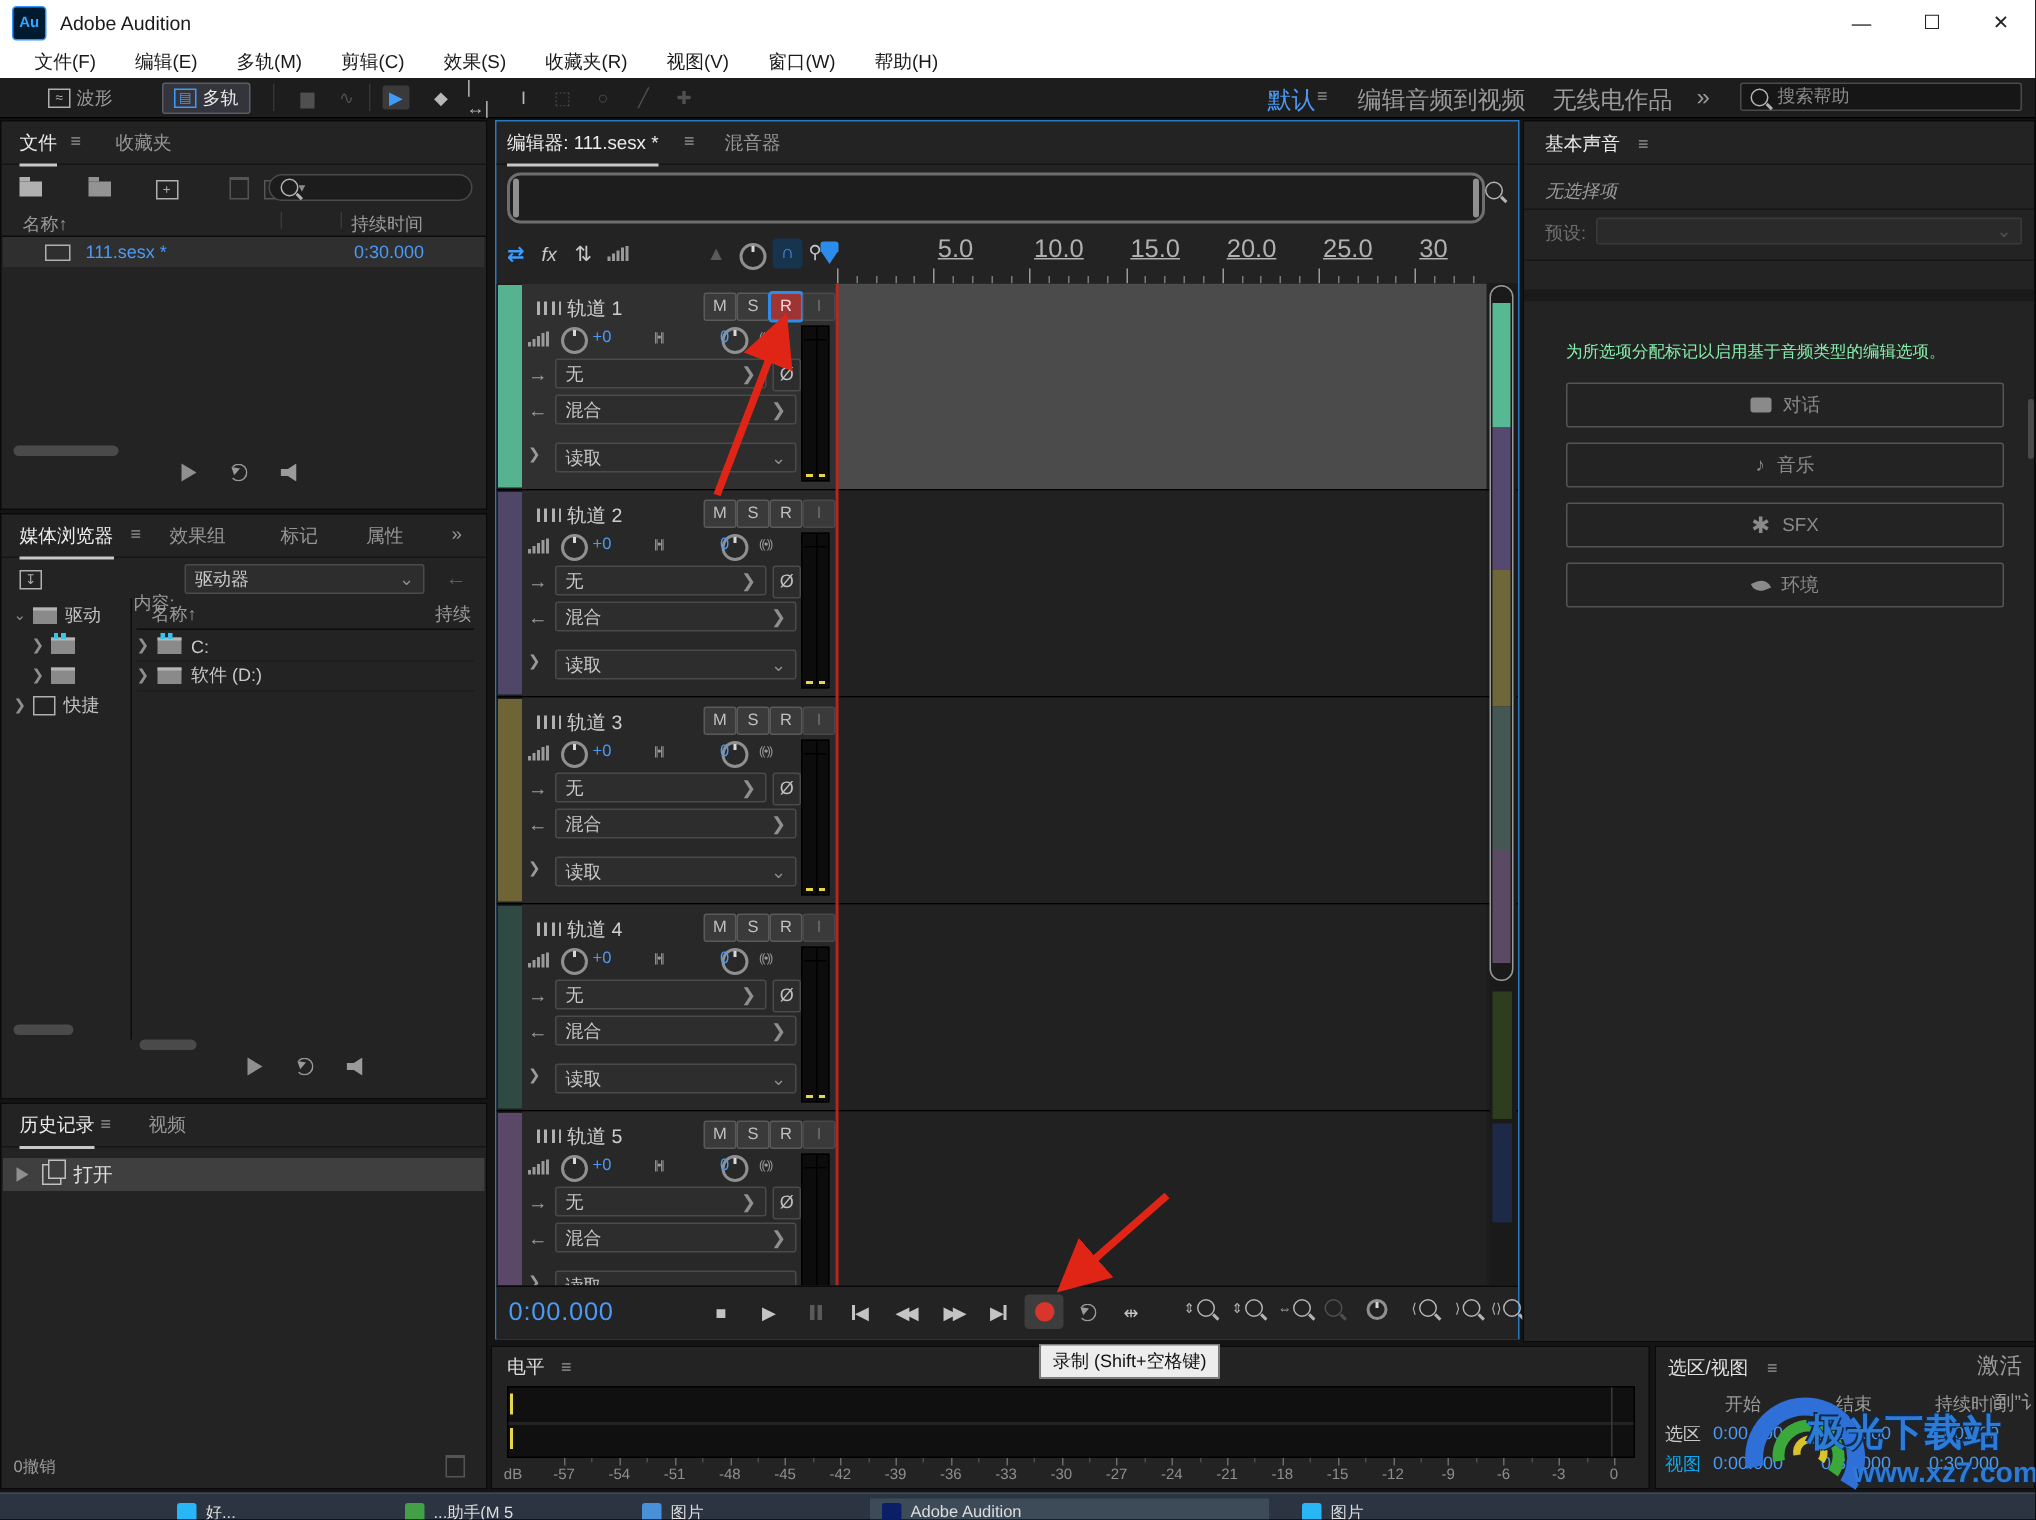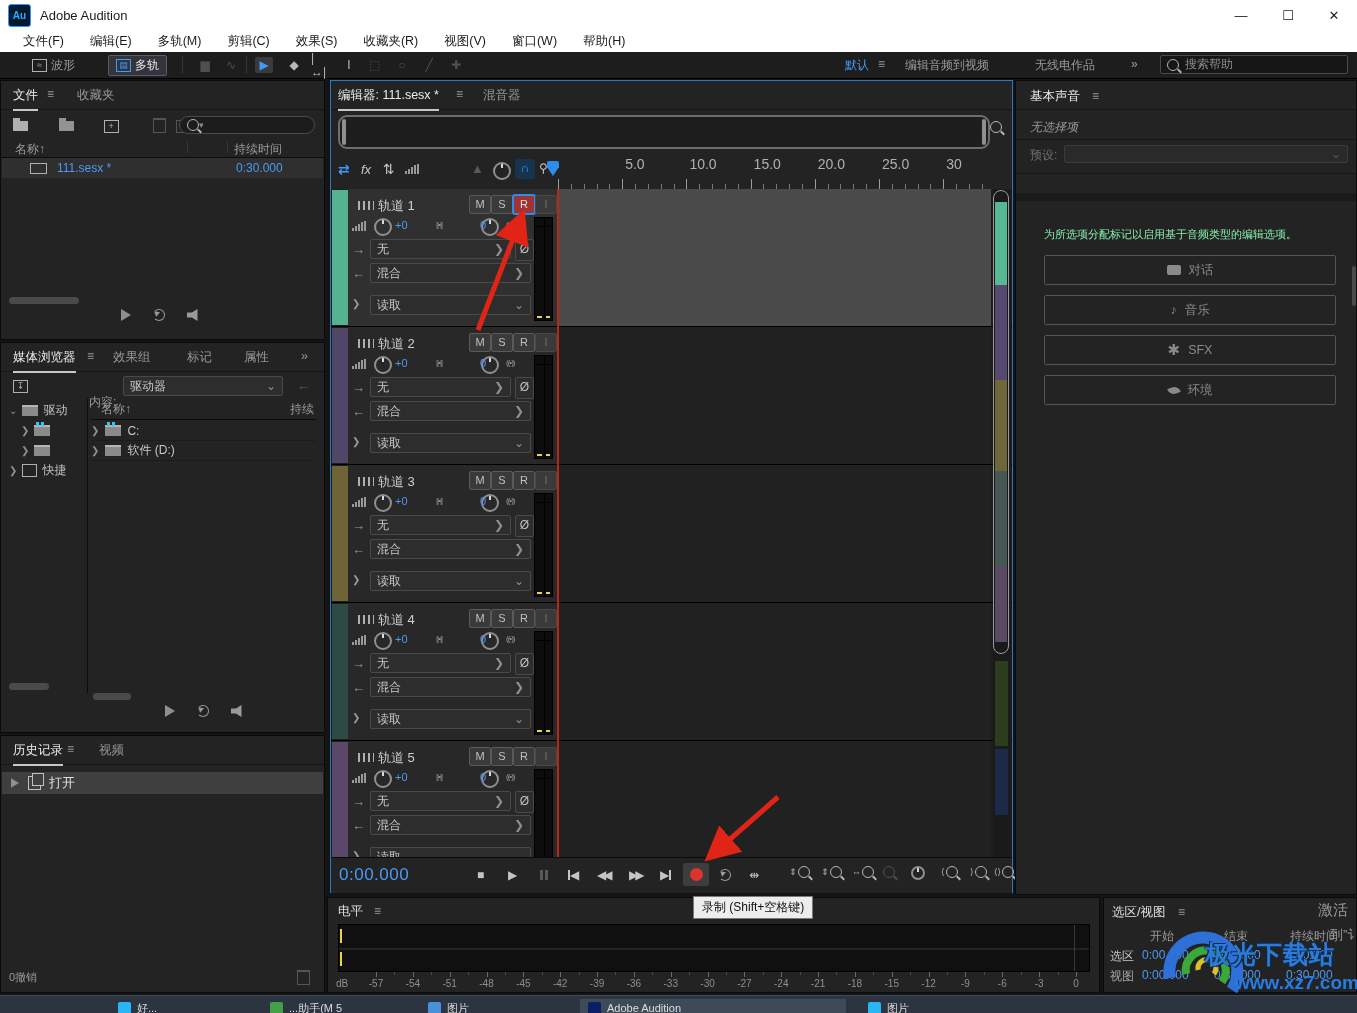--- a/index.html
+++ b/index.html
@@ -17,21 +17,21 @@
   .menu-item{padding:0 13px;font-size:12.5px;color:#1a1a1a;}
   
   #toolbar{left:0;top:52px;width:1357px;height:26px;background:#1d1d1d;border-bottom:1px solid #000;}
   .tbtn{position:absolute;top:3px;height:19px;display:flex;align-items:center;gap:4px;padding:0 7px;border-radius:2px;
         color:#9a9a9a;font-size:12px;border:1px solid transparent;}
   .tbtn.active{background:#34343c;border-color:#5c5c64;color:#e8e8e8;}
   .tool-ic{position:absolute;top:5px;width:18px;height:16px;display:flex;align-items:center;justify-content:center;color:#b8b8b8;font-size:12px;}
   .tool-ic.dim{color:#4f4f4f;}
   .tool-ic.sel{background:#3a3a3a;border-radius:2px;color:#3f9bfa;}
   .vsep{position:absolute;top:4px;width:1px;height:18px;background:#353535;}
-  .ws{position:absolute;top:5px;font-size:12px;color:#9a9a9a;}
+  .ws{position:absolute;top:5px;font-size:16px;color:#9a9a9a;}
   .ws.active{color:#4b9af5;}
   #help-search{position:absolute;left:1160px;top:3px;width:188px;height:19px;background:#161616;border:1px solid #4a4a4a;
         border-radius:2px;color:#8a8a8a;display:flex;align-items:center;gap:6px;padding:0 6px;box-sizing:border-box;}
   
   .panel{background:#232323;border:1px solid #0a0a0a;box-sizing:border-box;}
   .ptabs{position:absolute;left:0;top:0;right:0;height:28px;border-bottom:1px solid #161616;}
   .ptab{position:absolute;top:6px;font-size:12.5px;color:#969696;}
   .ptab.active{color:#ececec;border-bottom:2px solid #c8c8c8;padding-bottom:5px;}
   .hamb{font-size:12px;color:#969696;}
   .chev{color:#8f8f8f;}
@@ -84,21 +84,21 @@
   .ic-docs::before{content:"";position:absolute;left:3px;top:-4px;width:10px;height:11px;border:1px solid #c0c0c0;background:#3f3f3f;}
   
   #editor{left:330px;top:80px;width:683px;height:813px;background:#232323;border:1px solid #2879c2;box-sizing:border-box;}
   #navbar{position:absolute;left:7px;top:34px;width:648px;height:30px;border:2px solid #6e6e6e;border-radius:9px;background:#1d1d1d;}
   #navbar::before,#navbar::after{content:"";position:absolute;top:2px;bottom:2px;width:4px;background:#8f8f8f;border-radius:2px;}
   #navbar::before{left:2px;} #navbar::after{right:2px;}
   #edit-tools{position:absolute;left:0;top:72px;width:681px;height:36px;}
   .ruler{position:absolute;left:220px;top:0px;width:441px;height:36px;background:#1e1e1e;border:1px solid #000;box-sizing:border-box;}
   .tick{position:absolute;bottom:0;width:1px;height:5px;background:#7a7a7a;}
   .tick.major{height:10px;background:#9a9a9a;}
-  .rlabel{position:absolute;top:3px;font-size:14px;color:#b0b0b0;}
+  .rlabel{position:absolute;top:3px;font-size:17px;color:#b0b0b0;text-decoration:underline;}
   #playhead{position:absolute;left:216px;top:14px;width:0;height:0;border:6px solid transparent;border-top:9px solid #2d8ceb;}
   #playhead::before{content:"";position:absolute;left:-6px;top:-15px;width:12px;height:7px;background:#2d8ceb;border-radius:2px 2px 0 0;}
   #tracks{position:absolute;left:0;top:108px;width:681px;height:668px;overflow:hidden;background:#1d1d1d;}
   .track{position:relative;width:681px;height:137px;border-bottom:1px solid #000;}
   .tstrip{position:absolute;left:1px;top:1px;bottom:1px;width:16px;}
   .thead{position:absolute;left:17px;top:0;width:209px;height:100%;background:#282828;}
   .track.selected .thead{background:#303030;}
   .tclip{position:absolute;left:227px;top:0;width:433px;height:100%;background:#212121;}
   .track.selected .tclip{background:#4b4b4b;}
   .tname{position:absolute;left:30px;top:8px;font-size:13px;color:#cfcfcf;}
@@ -769,21 +769,21 @@
     <span class="abs" style="left:8px;top:6px;color:#e0e0e0;font-size:12.5px;">选区/视图</span>
     <span class="abs hamb" style="left:74px;top:7px;">≡</span>
     <span class="sv-col" style="left:46px;top:30px;">开始</span>
     <span class="sv-col" style="left:120px;top:30px;">结束</span>
     <span class="sv-col" style="left:186px;top:30px;">持续时间</span>
     <div id="sv-rows">
         <span class="sv-col" style="left: 6px; top: 50px; color: rgb(200, 200, 200);">选区</span>
         <span class="sv-val" style="left: 38px; top: 50px;">0:00.000</span>
         <span class="sv-val" style="left: 110px; top: 50px;">0:00.000</span>
         <span class="sv-val" style="left: 182px; top: 50px;">0:00.000</span>
-        <span class="sv-col" style="left: 6px; top: 70px; color: #a3a3a3;">视图</span>
+        <span class="sv-col" style="left: 6px; top: 70px; color: #0ea5e9;">视图</span>
         <span class="sv-val" style="left: 38px; top: 70px;">0:00.000</span>
         <span class="sv-val" style="left: 110px; top: 70px;">0:30.000</span>
         <span class="sv-val" style="left: 182px; top: 70px;">0:30.000</span>
       </div>
   </div>
 
   <div class="abs" id="taskbar">
       <div class="tk-item" style="left: 110px;">
         <span class="tk-ic" style="background: rgb(41, 182, 246);"></span>
         <span>好...</span>

